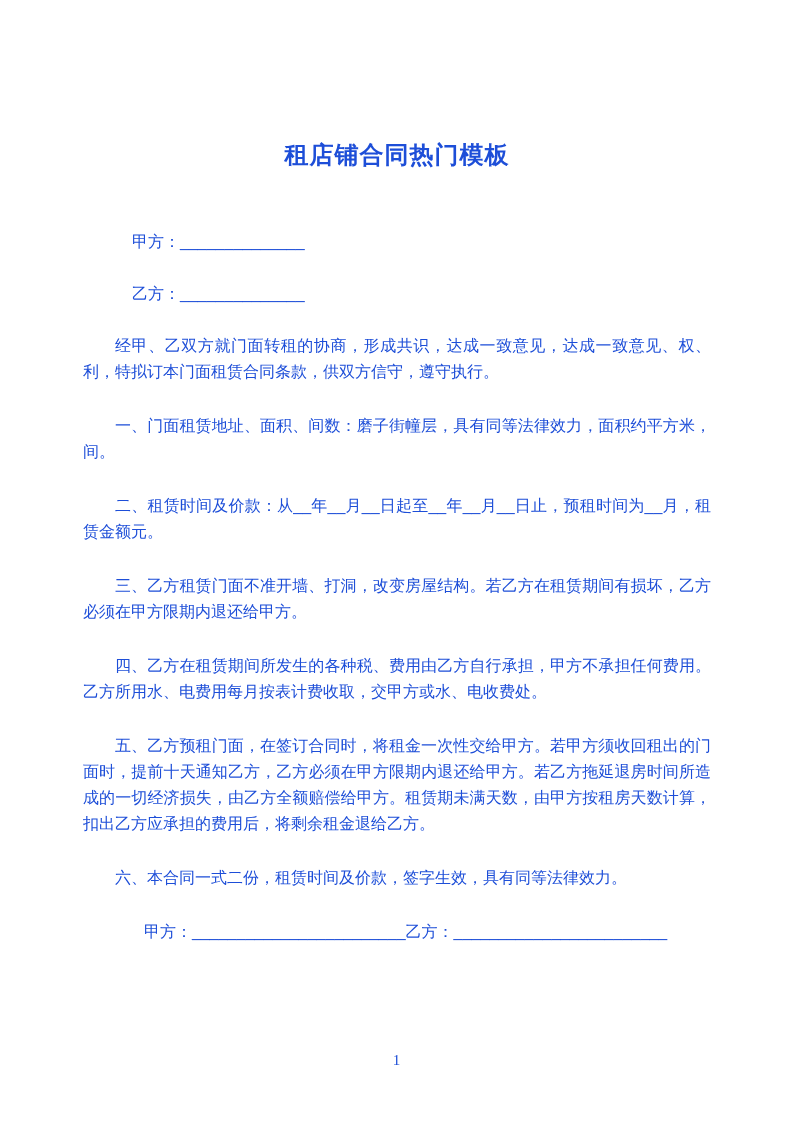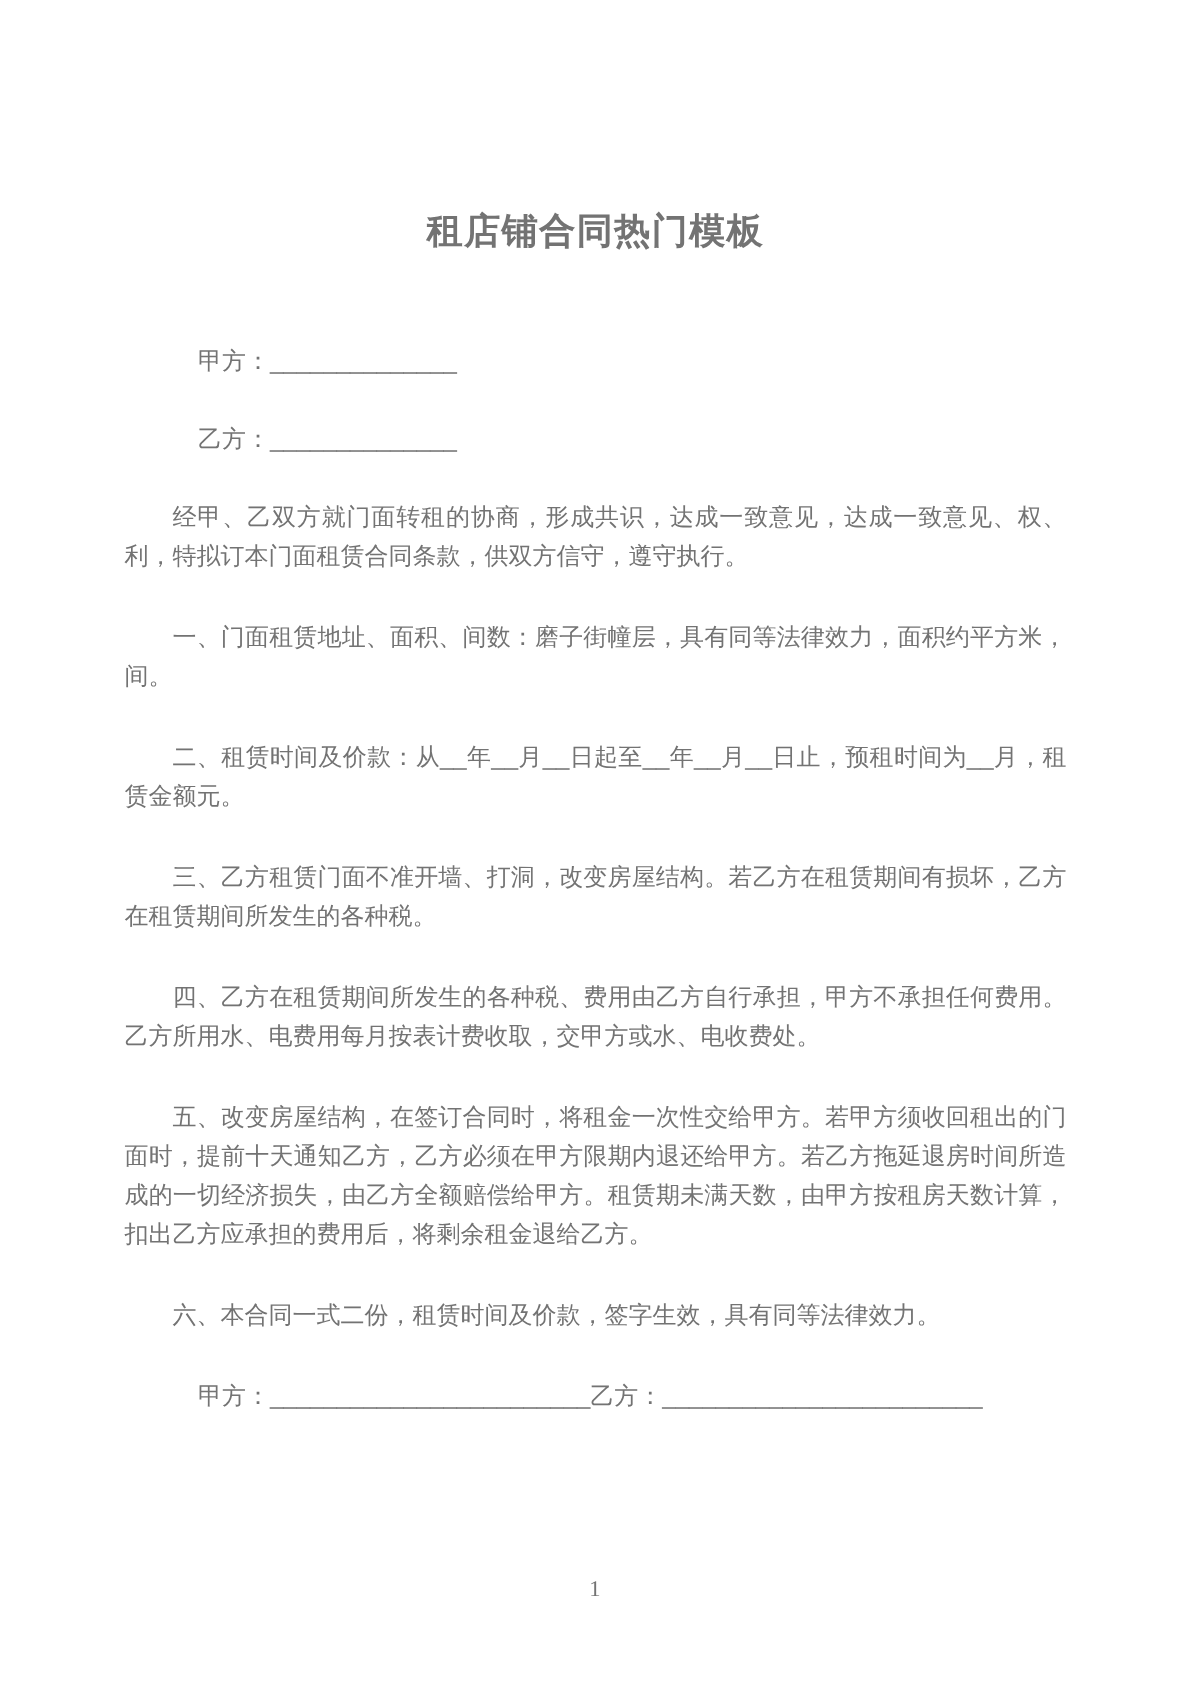--- a/index.html
+++ b/index.html
@@ -6,21 +6,21 @@
     margin: 0;
     padding: 0;
     background: #ffffff;
   }
   .page {
     position: relative;
     width: 793px;
     height: 1122px;
     margin: 0 auto;
     background: #ffffff;
-    color: #737373;
+    color: #1d4ed8;
     font-family: "Liberation Sans", "DejaVu Sans", sans-serif;
     box-sizing: border-box;
     padding: 140px 82px 0 83px;
     overflow: hidden;
   }
   .doc-title {
     margin: 0;
     font-size: 24px;
     line-height: 30px;
     font-weight: bold;
@@ -42,21 +42,21 @@
   }
   .para {
     margin: 0 0 28px 0;
     font-size: 16px;
     line-height: 26px;
     text-indent: 32px;
     text-align: justify;
     text-justify: inter-character;
   }
   .sig-line {
-    margin: 0;
+    margin: 12px;
     font-size: 16px;
     line-height: 26px;
     text-indent: 49px;
     white-space: nowrap;
   }
   .page-number {
     position: absolute;
     top: 1050px;
     left: 0;
     right: 0;
@@ -76,25 +76,25 @@
   <p class="party first"><span>甲方：</span><span class="blank">______________</span></p>
 
   <p class="party"><span>乙方：</span><span class="blank">______________</span></p>
 
   <p class="para">经甲、乙双方就门面转租的协商，形成共识，达成一致意见，达成一致意见、权、利，特拟订本门面租赁合同条款，供双方信守，遵守执行。</p>
 
   <p class="para">一、门面租赁地址、面积、间数：磨子街幢层，具有同等法律效力，面积约平方米，间。</p>
 
   <p class="para">二、租赁时间及价款：从__年__月__日起至__年__月__日止，预租时间为__月，租赁金额元。</p>
 
-  <p class="para">三、乙方租赁门面不准开墙、打洞，改变房屋结构。若乙方在租赁期间有损坏，乙方在租赁期间所发生的各种税。</p>
+  <p class="para">三、乙方租赁门面不准开墙、打洞，改变房屋结构。若乙方在租赁期间有损坏，乙方必须在甲方限期内退还给甲方。</p>
 
   <p class="para">四、乙方在租赁期间所发生的各种税、费用由乙方自行承担，甲方不承担任何费用。乙方所用水、电费用每月按表计费收取，交甲方或水、电收费处。</p>
 
-  <p class="para">五、改变房屋结构，在签订合同时，将租金一次性交给甲方。若甲方须收回租出的门面时，提前十天通知乙方，乙方必须在甲方限期内退还给甲方。若乙方拖延退房时间所造成的一切经济损失，由乙方全额赔偿给甲方。租赁期未满天数，由甲方按租房天数计算，扣出乙方应承担的费用后，将剩余租金退给乙方。</p>
+  <p class="para">五、乙方预租门面，在签订合同时，将租金一次性交给甲方。若甲方须收回租出的门面时，提前十天通知乙方，乙方必须在甲方限期内退还给甲方。若乙方拖延退房时间所造成的一切经济损失，由乙方全额赔偿给甲方。租赁期未满天数，由甲方按租房天数计算，扣出乙方应承担的费用后，将剩余租金退给乙方。</p>
 
   <p class="para">六、本合同一式二份，租赁时间及价款，签字生效，具有同等法律效力。</p>
 
   <p class="sig-line"><span>甲方：</span><span class="blank">________________________</span><span>乙方：</span><span class="blank">________________________</span></p>
 
   <div class="page-number">1</div>
 
 </div>
 
 </body></html>

